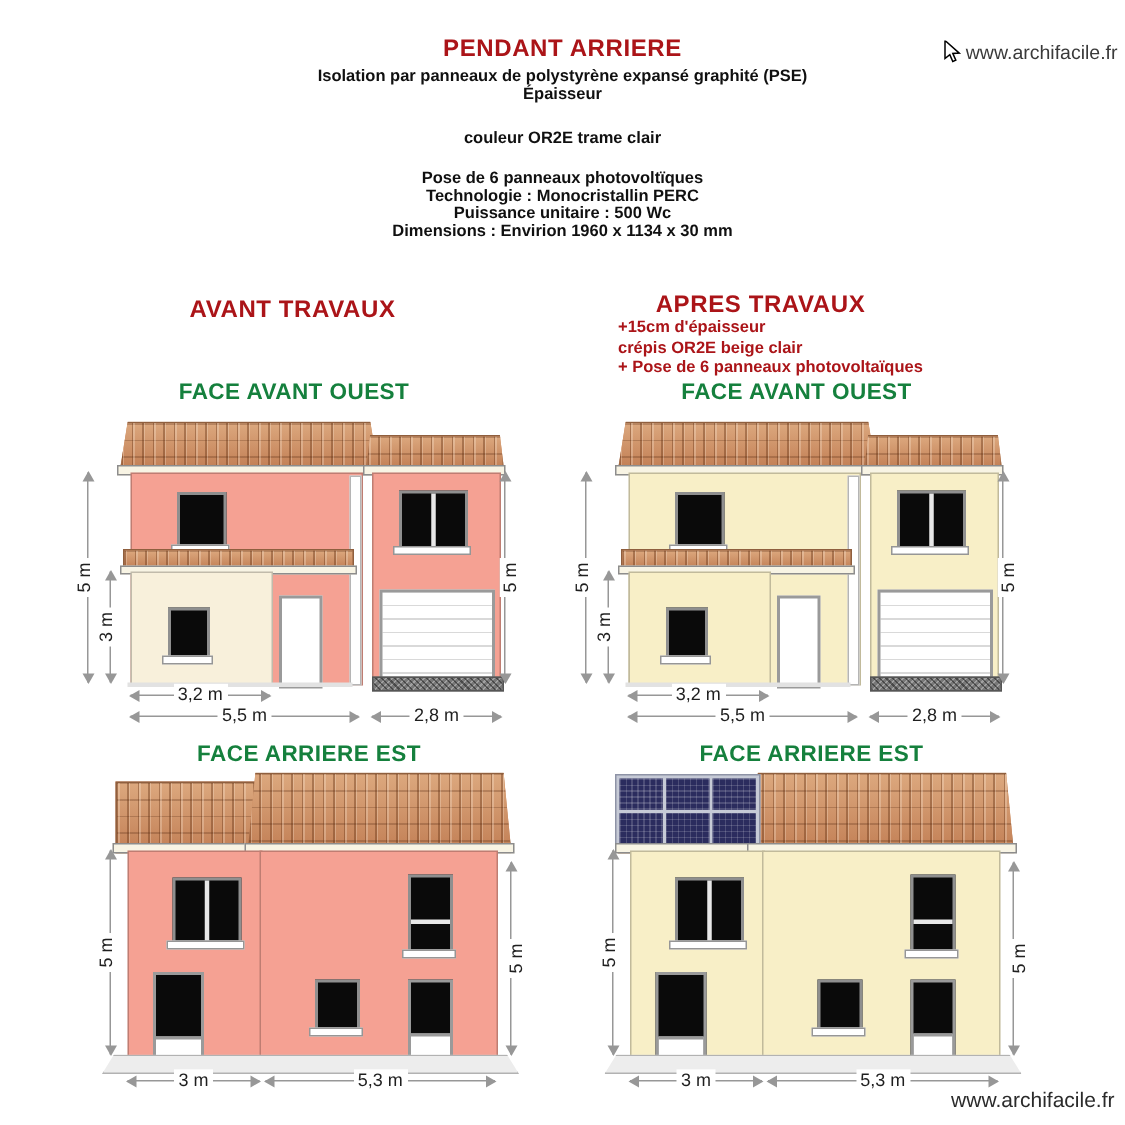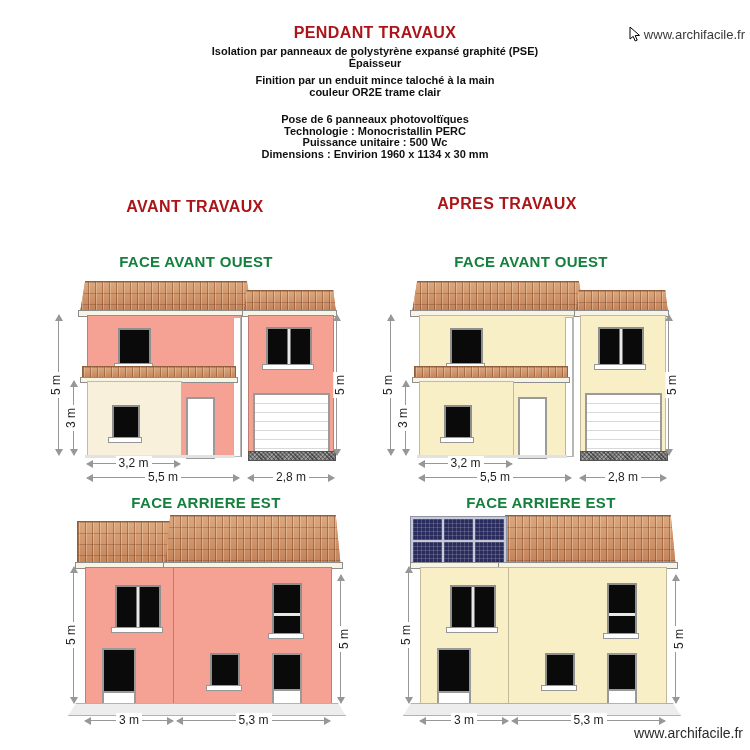--- a/index.html
+++ b/index.html
@@ -65,39 +65,44 @@
 <div class="page">
 
   <div class="abs" style="top:27px;right:5px;display:flex;align-items:center;gap:2px;">
     <svg width="13" height="15" viewBox="0 0 13 15">
       <path d="M1,0 L1,12 L4.2,9.4 L6.2,14 L8.2,13.1 L6.2,8.6 L10.5,8.4 Z" fill="#ffffff" stroke="#000" stroke-width="1"></path>
     </svg>
     <span class="t-mark">www.archifacile.fr</span>
   </div>
 
   <div class="abs center" style="left:0;right:0;top:24px;">
-    <div class="t-red-big">PENDANT TRAVAUX</div>
+    <div class="t-red-big">PENDANT ARRIERE</div>
     <p class="t-black" style="margin-top:4px;">
       <span>Isolation par panneaux de polystyrène expansé graphité (PSE)</span><br>
       <span>Épaisseur</span>
     </p>
     <p class="t-black" style="margin-top:6px;">
-      <span>Finition par un enduit mince taloché à la main</span><br>
+      <br>
       <span>couleur OR2E trame clair</span>
     </p>
     <p class="t-black" style="margin-top:16px;">
       <span>Pose de 6 panneaux photovoltïques</span><br>
       <span>Technologie : Monocristallin PERC</span><br>
       <span>Puissance unitaire : 500 Wc</span><br>
       <span>Dimensions : Envirion 1960 x 1134 x 30 mm</span>
     </p>
   </div>
 
   <div class="abs t-red-big center" style="left:60px;top:198px;width:270px;">AVANT TRAVAUX</div>
   <div class="abs t-red-big center" style="left:372px;top:195px;width:270px;">APRES TRAVAUX</div>
+  <div class="abs t-note" style="left:412px;top:212px;">
+    <div>+15cm d'épaisseur</div>
+    <div>crépis OR2E beige clair</div>
+    <div>+ Pose de 6 panneaux photovoltaïques</div>
+  </div>
 
   <div class="abs t-face" style="left:40px;top:253px;width:312px;">FACE AVANT OUEST</div>
   <div class="abs t-face" style="left:375px;top:253px;width:312px;">FACE AVANT OUEST</div>
   <div class="abs t-face" style="left:50px;top:494px;width:312px;">FACE ARRIERE EST</div>
   <div class="abs t-face" style="left:385px;top:494px;width:312px;">FACE ARRIERE EST</div>
 
   <div class="abs before" style="left:40px;top:281px;width:312px;height:214px;">
     <div class="abs roof clip-trap" style="left:40px;top:0;width:170px;height:30px;"></div>
     <div class="abs fascia" style="left:38px;top:29px;width:173px;height:5px;"></div>
     <div class="abs roof clip-trap" style="left:204px;top:9px;width:90px;height:21px;"></div>

